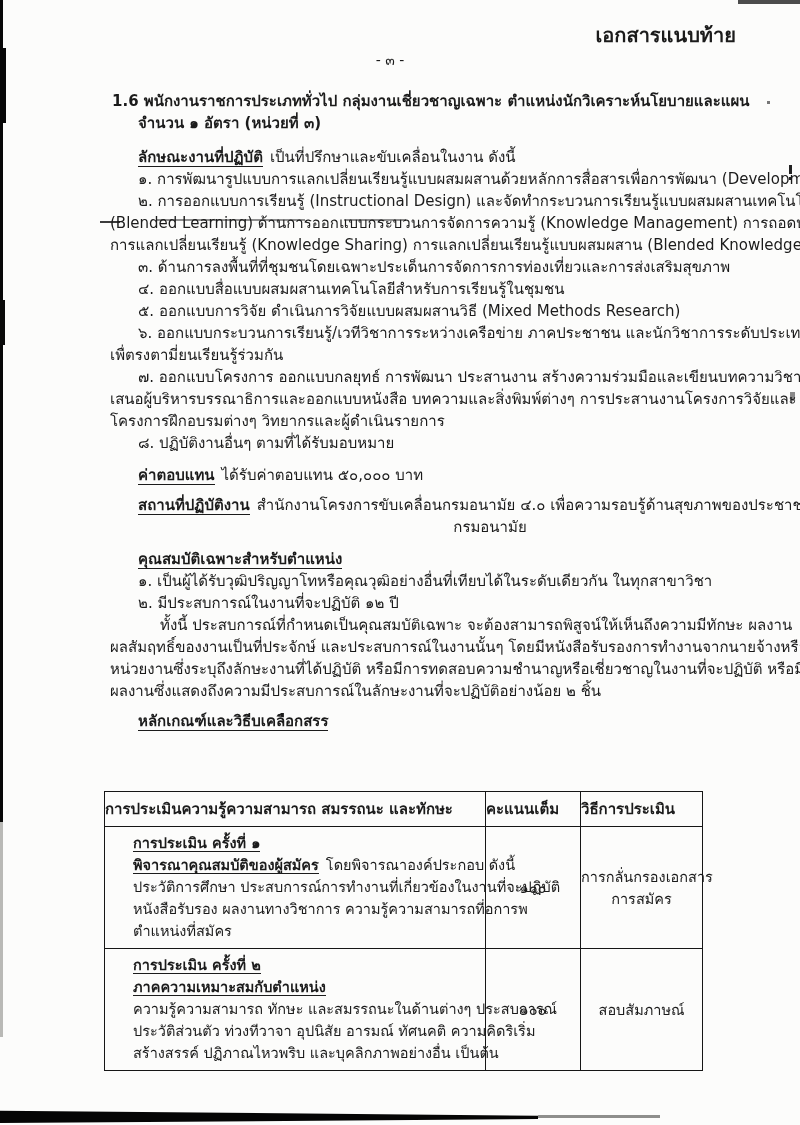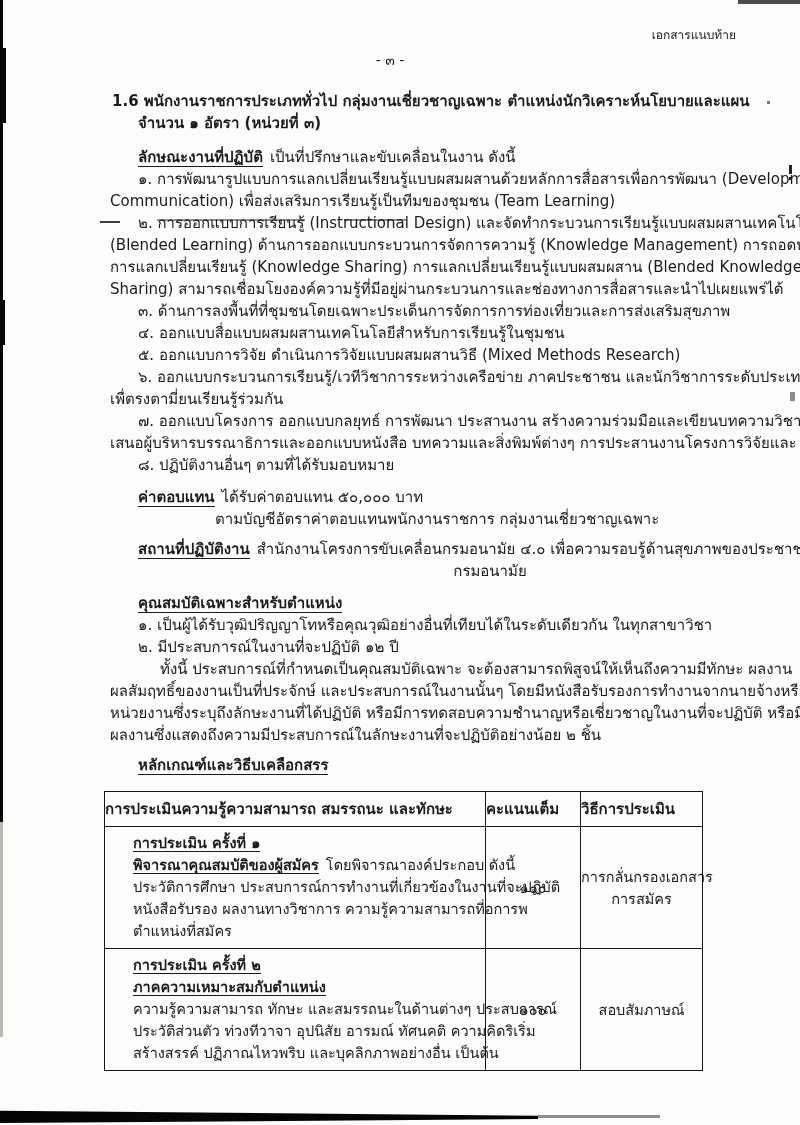--- a/index.html
+++ b/index.html
@@ -5,21 +5,21 @@
   html,body { margin:0; padding:0; background:#e8e8e8; }
   .page {
     position:relative; width:800px; height:1125px; margin:0 auto;
     background:#fcfcfb; overflow:hidden;
     font-family:"DejaVu Sans","Liberation Sans",sans-serif;
     font-size:15px; line-height:22px; color:#1b1b1b;
   }
   .b { font-weight:700; }
   .ul { border-bottom:1.6px solid #1b1b1b; }
   .lbl { margin-right:7px; }
-  .doc-tag { position:absolute; top:24px; right:64px; font-weight:400; font-size:12px; }
+  .doc-tag { position:absolute; top:24px; right:64px; font-weight:700; font-size:20px; }
   .page-num { position:absolute; top:49px; left:0; width:780px; text-align:center; font-size:14px; }
   .content { position:absolute; left:110px; top:90px; width:632px; }
   .ln { white-space:nowrap; }
   .i1 { padding-left:28px; }   
   .i2 { padding-left:50px; }   
   .ic { padding-left:105px; }  
   .ia { padding-left:128px;text-align:center; }  
   .pos-title { font-weight:700; padding-left:2px; }
   .pos-qty   { font-weight:700; padding-left:28px; }
   .mt8  { margin-top:8px; }
@@ -78,54 +78,52 @@
 
     <div class="ln pos-title">1.6 พนักงานราชการประเภททั่วไป กลุ่มงานเชี่ยวชาญเฉพาะ ตำแหน่งนักวิเคราะห์นโยบายและแผน</div>
     <div class="ln pos-qty">จำนวน ๑ อัตรา (หน่วยที่ ๓)</div>
 
     <div class="ln i1 mt12">
       <span class="b ul lbl">ลักษณะงานที่ปฏิบัติ</span><span>เป็นที่ปรึกษาและขับเคลื่อนในงาน ดังนี้</span>
     </div>
 
     <div>
       <div class="ln i1">๑. การพัฒนารูปแบบการแลกเปลี่ยนเรียนรู้แบบผสมผสานด้วยหลักการสื่อสารเพื่อการพัฒนา (Development</div>
-      <div class="ln">Communication) เพื่อส่งเสริมการเรียนรู้เป็นทีมของชุมชน (Team Learning)</div>
     </div>
     <div>
       <div class="ln i1">๒. การออกแบบการเรียนรู้ (Instructional Design) และจัดทำกระบวนการเรียนรู้แบบผสมผสานเทคโนโลยี</div>
       <div class="ln">(Blended Learning) ด้านการออกแบบกระบวนการจัดการความรู้ (Knowledge Management) การถอดบทเรียน</div>
       <div class="ln">การแลกเปลี่ยนเรียนรู้ (Knowledge Sharing) การแลกเปลี่ยนเรียนรู้แบบผสมผสาน (Blended Knowledge</div>
-      <div class="ln">Sharing) สามารถเชื่อมโยงองค์ความรู้ที่มีอยู่ผ่านกระบวนการและช่องทางการสื่อสารและนำไปเผยแพร่ได้</div>
     </div>
     <div>
       <div class="ln i1">๓. ด้านการลงพื้นที่ที่ชุมชนโดยเฉพาะประเด็นการจัดการการท่องเที่ยวและการส่งเสริมสุขภาพ</div>
     </div>
     <div>
       <div class="ln i1">๔. ออกแบบสื่อแบบผสมผสานเทคโนโลยีสำหรับการเรียนรู้ในชุมชน</div>
     </div>
     <div>
       <div class="ln i1">๕. ออกแบบการวิจัย ดำเนินการวิจัยแบบผสมผสานวิธี (Mixed Methods Research)</div>
     </div>
     <div>
       <div class="ln i1">๖. ออกแบบกระบวนการเรียนรู้/เวทีวิชาการระหว่างเครือข่าย ภาคประชาชน และนักวิชาการระดับประเทศ</div>
       <div class="ln">เพื่ตรงตามี่ยนเรียนรู้ร่วมกัน</div>
     </div>
     <div>
       <div class="ln i1">๗. ออกแบบโครงการ ออกแบบกลยุทธ์ การพัฒนา ประสานงาน สร้างความร่วมมือและเขียนบทความวิชาการ</div>
       <div class="ln">เสนอผู้บริหารบรรณาธิการและออกแบบหนังสือ บทความและสิ่งพิมพ์ต่างๆ การประสานงานโครงการวิจัยและ</div>
+      <div class="ln">โครงการฝึกอบรมต่างๆ วิทยากรและผู้ดำเนินรายการ</div>
     </div>
     <div>
       <div class="ln i1">๘. ปฏิบัติงานอื่นๆ ตามที่ได้รับมอบหมาย</div>
     </div>
 
     <div class="mt10">
       <div class="ln i1">
         <span class="b ul lbl">ค่าตอบแทน</span><span>ได้รับค่าตอบแทน ๕๐,๐๐๐ บาท</span>
       </div>
-      <div class="ln ic">ตามบัญชีอัตราค่าตอบแทนพนักงานราชการ กลุ่มงานเชี่ยวชาญเฉพาะ</div>
     </div>
 
     <div class="mt8">
       <div class="ln i1">
         <span class="b ul lbl">สถานที่ปฏิบัติงาน</span><span>สำนักงานโครงการขับเคลื่อนกรมอนามัย ๔.๐ เพื่อความรอบรู้ด้านสุขภาพของประชาชน</span>
       </div>
       <div class="ln ia">กรมอนามัย</div>
     </div>
 
     <div class="mt10">

